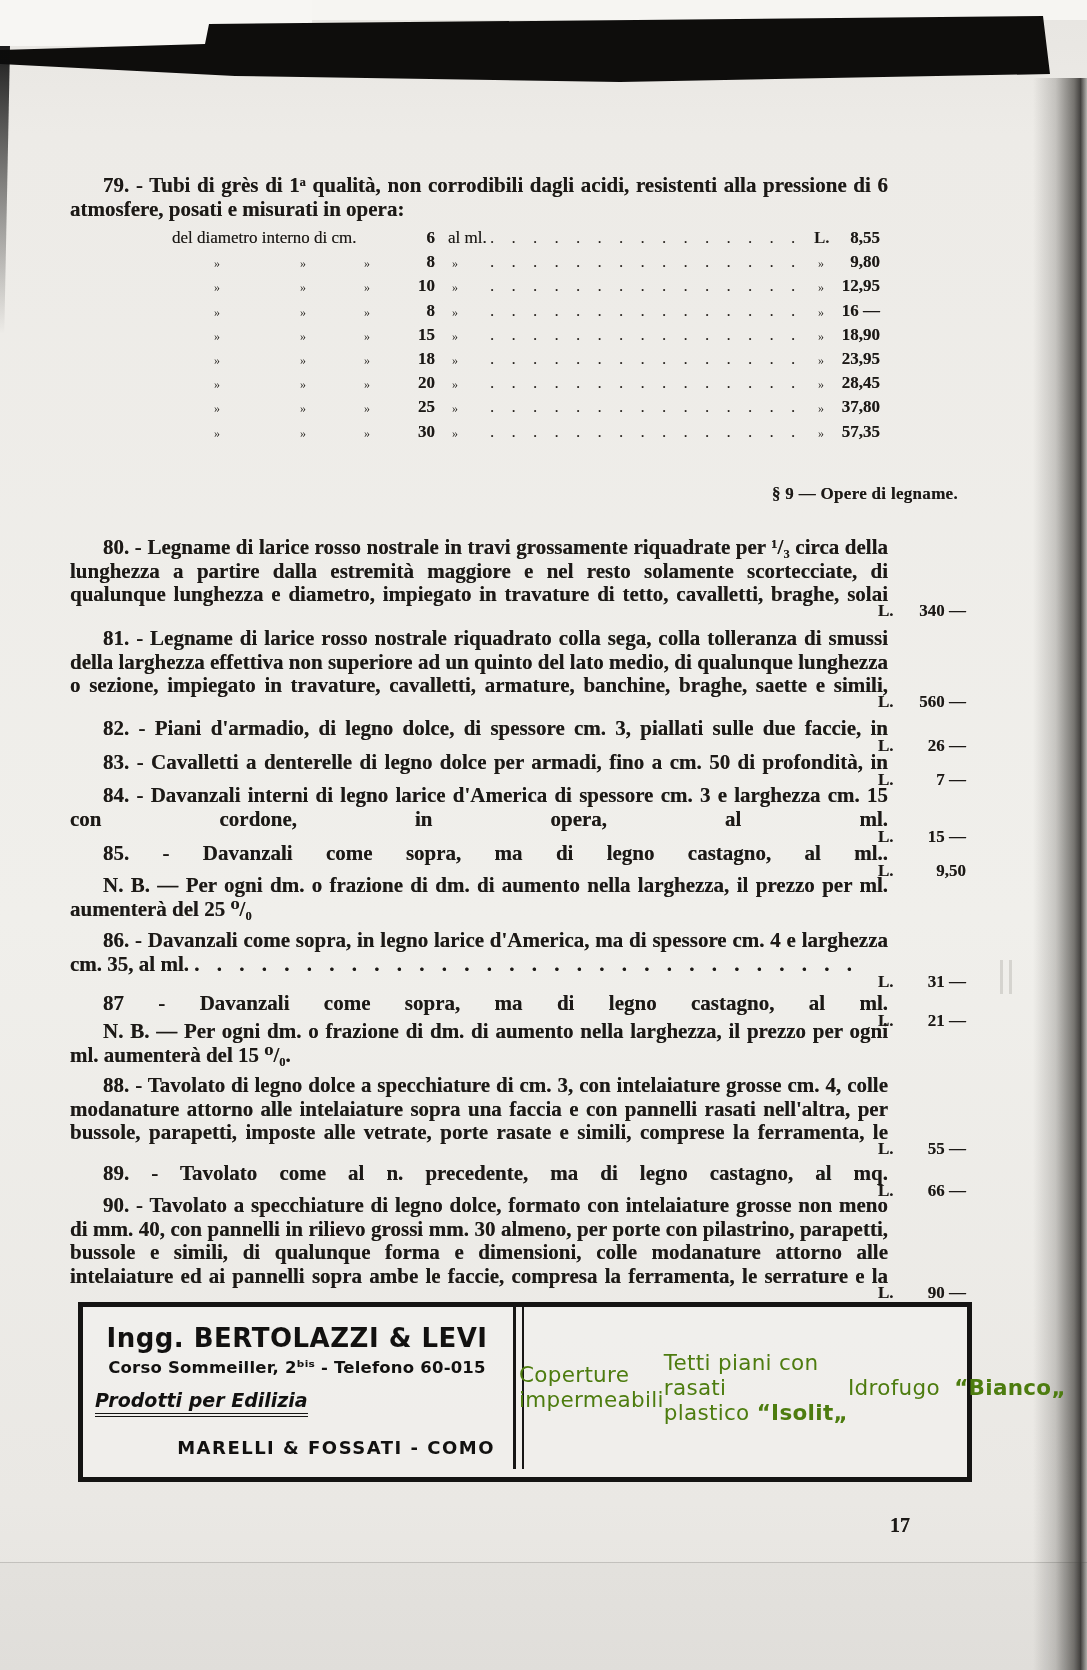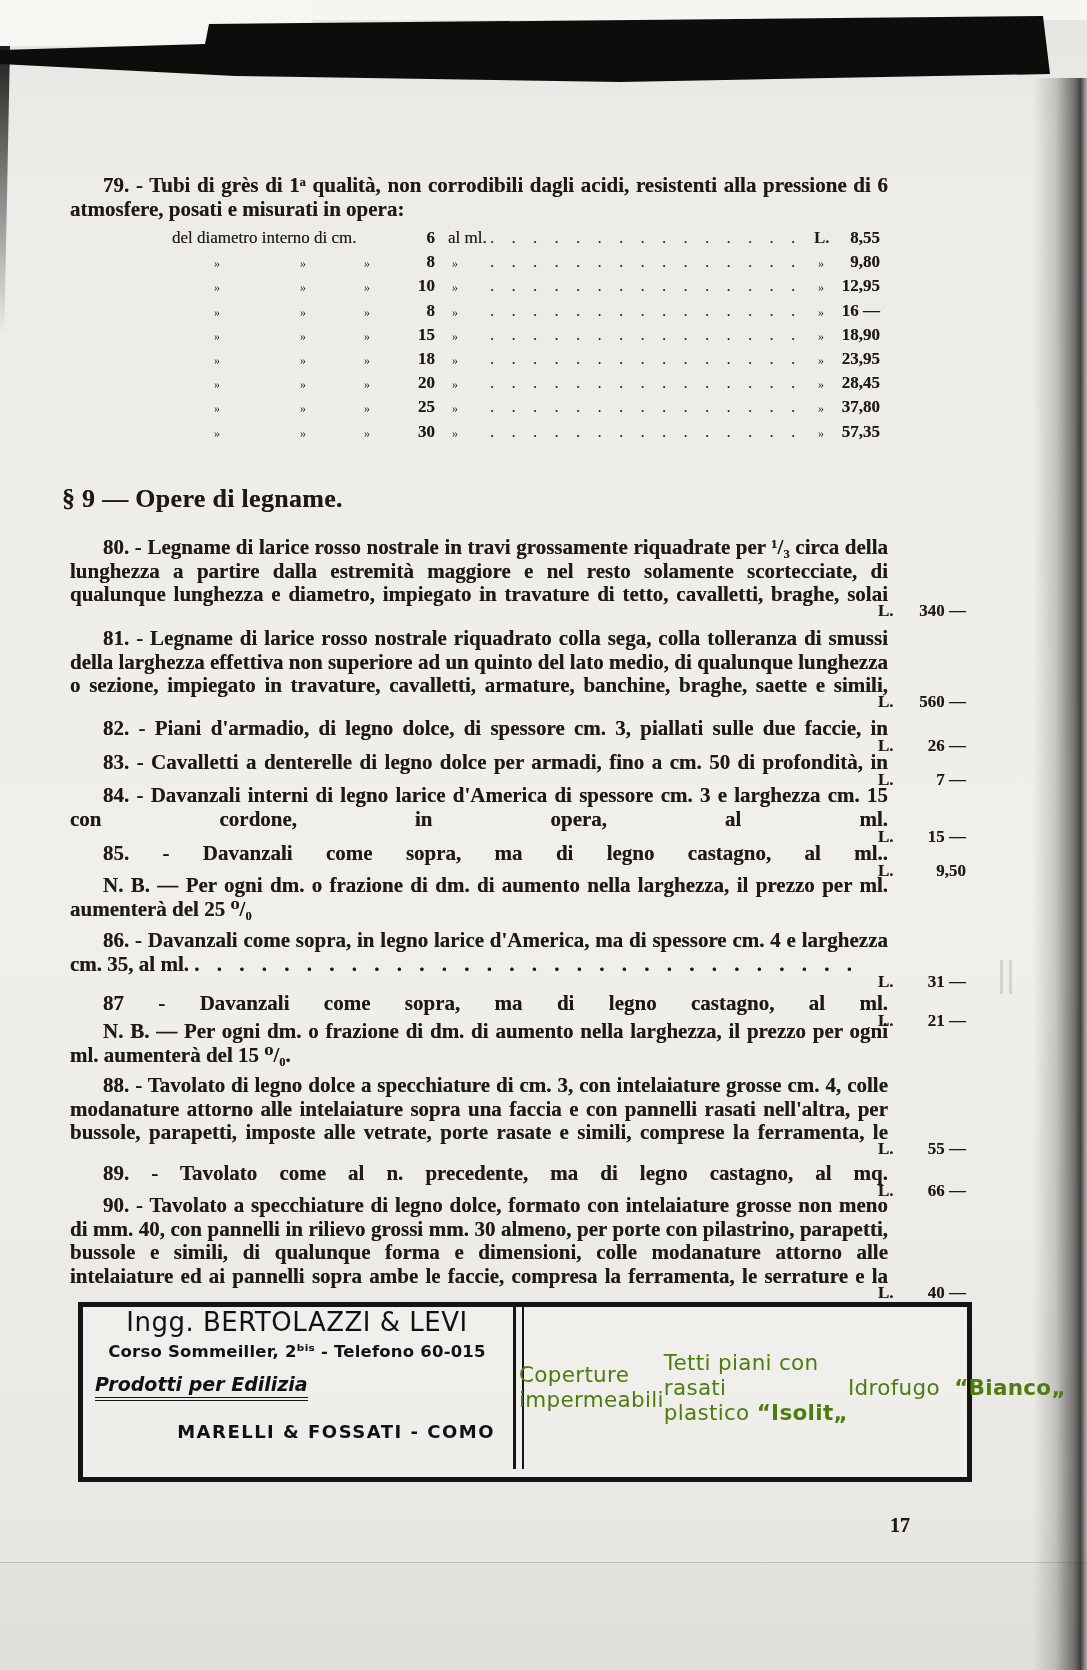--- a/index.html
+++ b/index.html
@@ -46,30 +46,30 @@
     text-shadow:0 0 .4px rgba(20,18,15,.5);}
   .prow .q4{left:280px;}
   .prow .c-unit{position:absolute;left:276px;text-shadow:0 0 .4px rgba(20,18,15,.55);}
   .prow .lead{position:absolute;left:318px;width:318px;overflow:hidden;white-space:nowrap;
     word-spacing:13px;color:#241f1a;}
   .prow .cur{position:absolute;left:642px;font-weight:bold;}
   .prow .cur.dq{font-size:12px;font-weight:normal;left:646px;top:1px;color:#2a2722;}
   .prow .amt{position:absolute;left:655px;width:53px;text-align:right;font-weight:bold;
     text-shadow:0 0 .4px rgba(20,18,15,.5);}
 
-  .sec-head{left:62px;top:484px;width:896px;text-align:left;font-size:26px;font-weight:bold;
+  .sec-head{left:62px;top:484px;width:896px;text-align:right;font-size:17px;font-weight:bold;
     letter-spacing:.3px;text-shadow:0 0 .5px rgba(20,18,15,.6);}
 
   
   .adbox{left:78px;top:1302px;width:884px;height:170px;border:5px solid #151413;
     background:rgba(244,243,240,.55);}
   .ad-divider{position:absolute;left:430px;top:-2px;width:6px;height:164px;
     border-left:3px solid #171615;border-right:2px solid #171615;}
   .ad-left{position:absolute;left:0;top:0;width:428px;height:160px;font-family:"DejaVu Sans",sans-serif;color:#121110;}
-  .ad-left-title{margin-top:0;text-align:center;font-size:26px;font-weight:normal;letter-spacing:.5px;}
+  .ad-left-title{margin-top:16px;text-align:center;font-size:26px;font-weight:bold;letter-spacing:.5px;}
   .ad-left-addr{margin-top:5px;text-align:center;font-size:16.5px;font-weight:bold;letter-spacing:.2px;}
   .torino-row{margin-top:4px;display:flex;align-items:center;justify-content:center;gap:14px;}
   .torino-row .dash{width:112px;height:2.5px;background:#151413;}
   .torino{font-size:17px;font-weight:bold;letter-spacing:8px;}
   .ad-left-prod{margin:12px 0 0 12px;}
   .ad-left-prod span{display:inline-block;font-size:19px;font-weight:bold;font-style:italic;
     border-bottom:4px double #151413;padding-bottom:2px;}
   .ad-left-marelli{margin-top:20px;text-align:right;padding-right:16px;font-size:18px;font-weight:bold;letter-spacing:1.5px;}
   .ad-right{position:absolute;left:436px;top:0;width:448px;height:160px;
     display:flex;flex-direction:row;justify-content:space-evenly;align-items:center;
@@ -273,21 +273,21 @@
   <span class="price">
       <span class="cur">L.</span>
       <span class="amt">66 —</span>
     </span>
 </div>
 
 <div class="abs para-wrap" style="top:1186px;height:96px;">
   <p class="para" style="height:95px;"><span>90. - Tavolato a specchiature di legno dolce, formato con intelaiature grosse non meno di mm. 40, con pannelli in rilievo grossi mm. 30 almeno, per porte con pilastrino, parapetti, bussole e simili, di qualunque forma e dimensioni, colle modanature attorno alle intelaiature ed ai pannelli sopra ambe le faccie, compresa la ferramenta, le serrature e la posa in opera, al mq. </span><span class="dots">. . . . . . . .</span></p>
   <span class="price">
       <span class="cur">L.</span>
-      <span class="amt">40 —</span>
+      <span class="amt">90 —</span>
     </span>
 </div>
 
 <div class="abs adbox">
   <div class="ad-divider"></div>
   <div class="ad-left">
     <div class="ad-left-title">Ingg. BERTOLAZZI &amp; LEVI</div>
     <div class="ad-left-addr">Corso Sommeiller, 2ᵇⁱˢ - Telefono 60-015</div>
     <div class="ad-left-prod"><span>Prodotti per Edilizia</span></div>
     <div class="ad-left-marelli">MARELLI &amp; FOSSATI - COMO</div>

